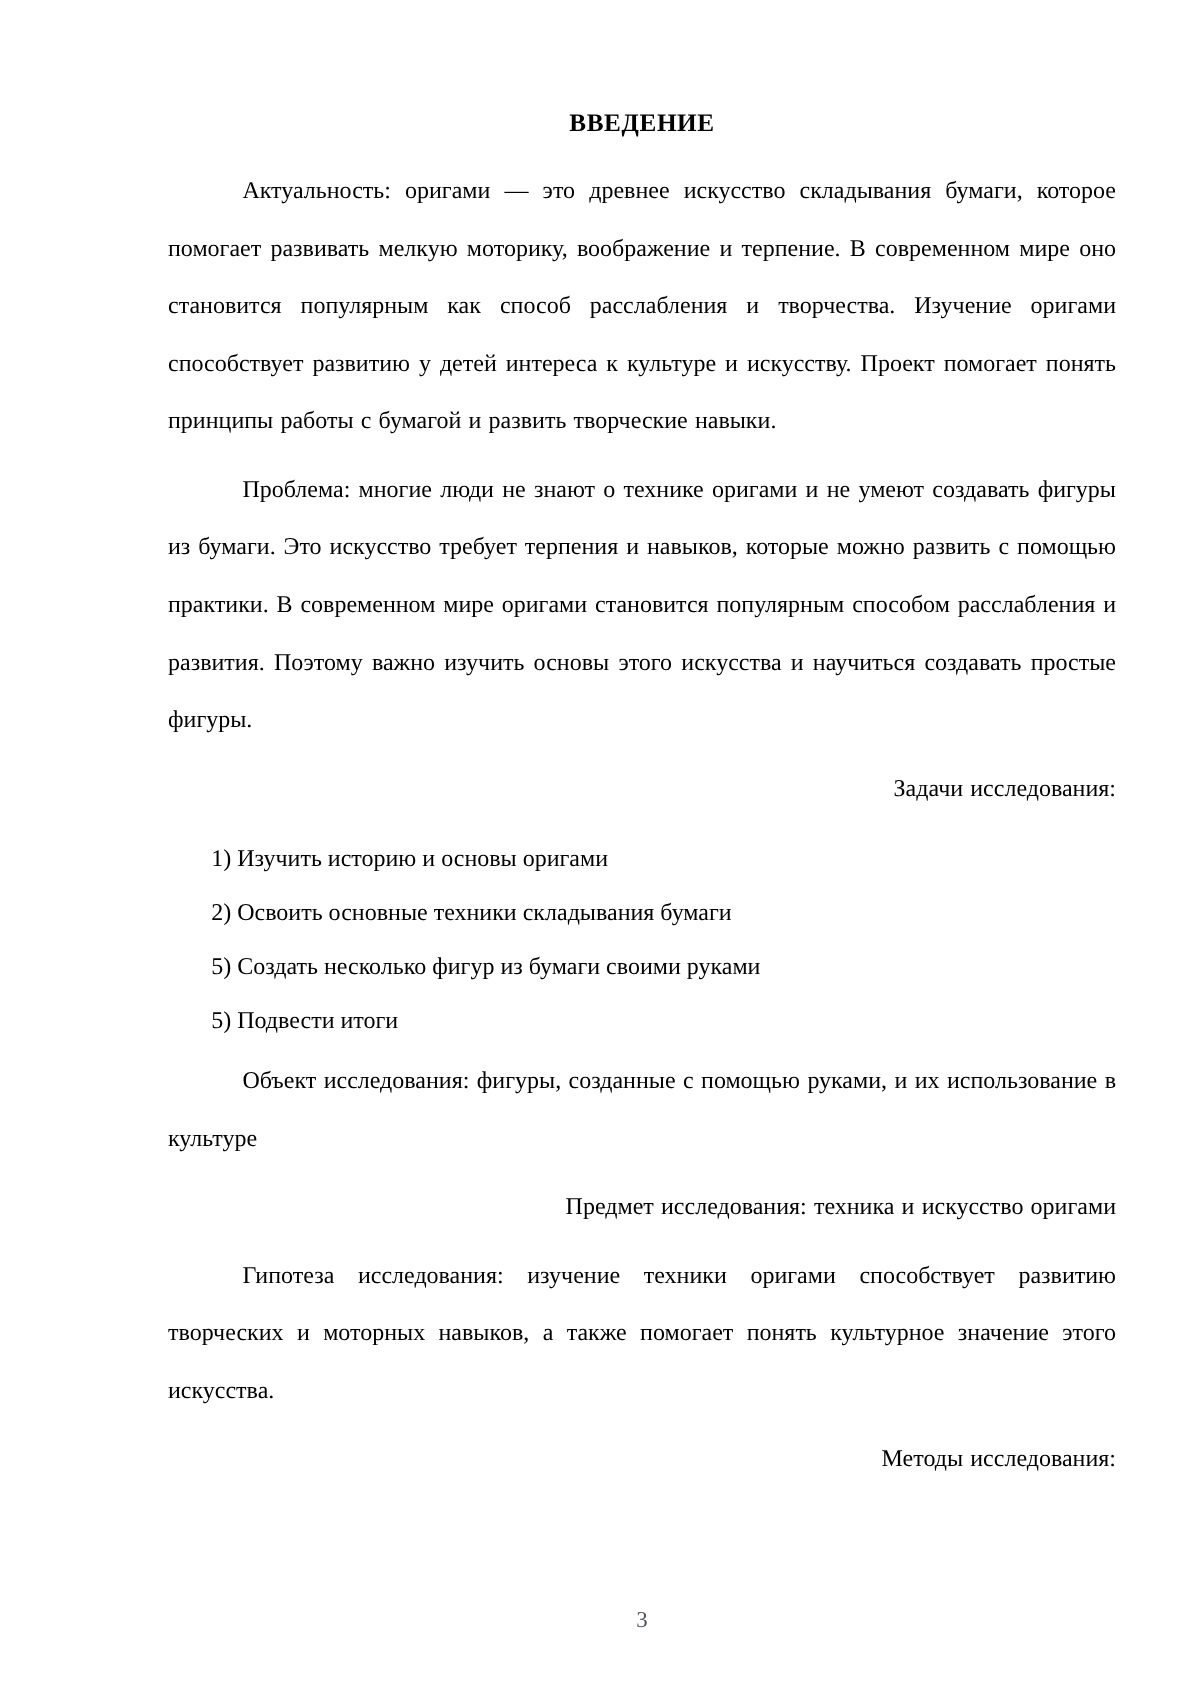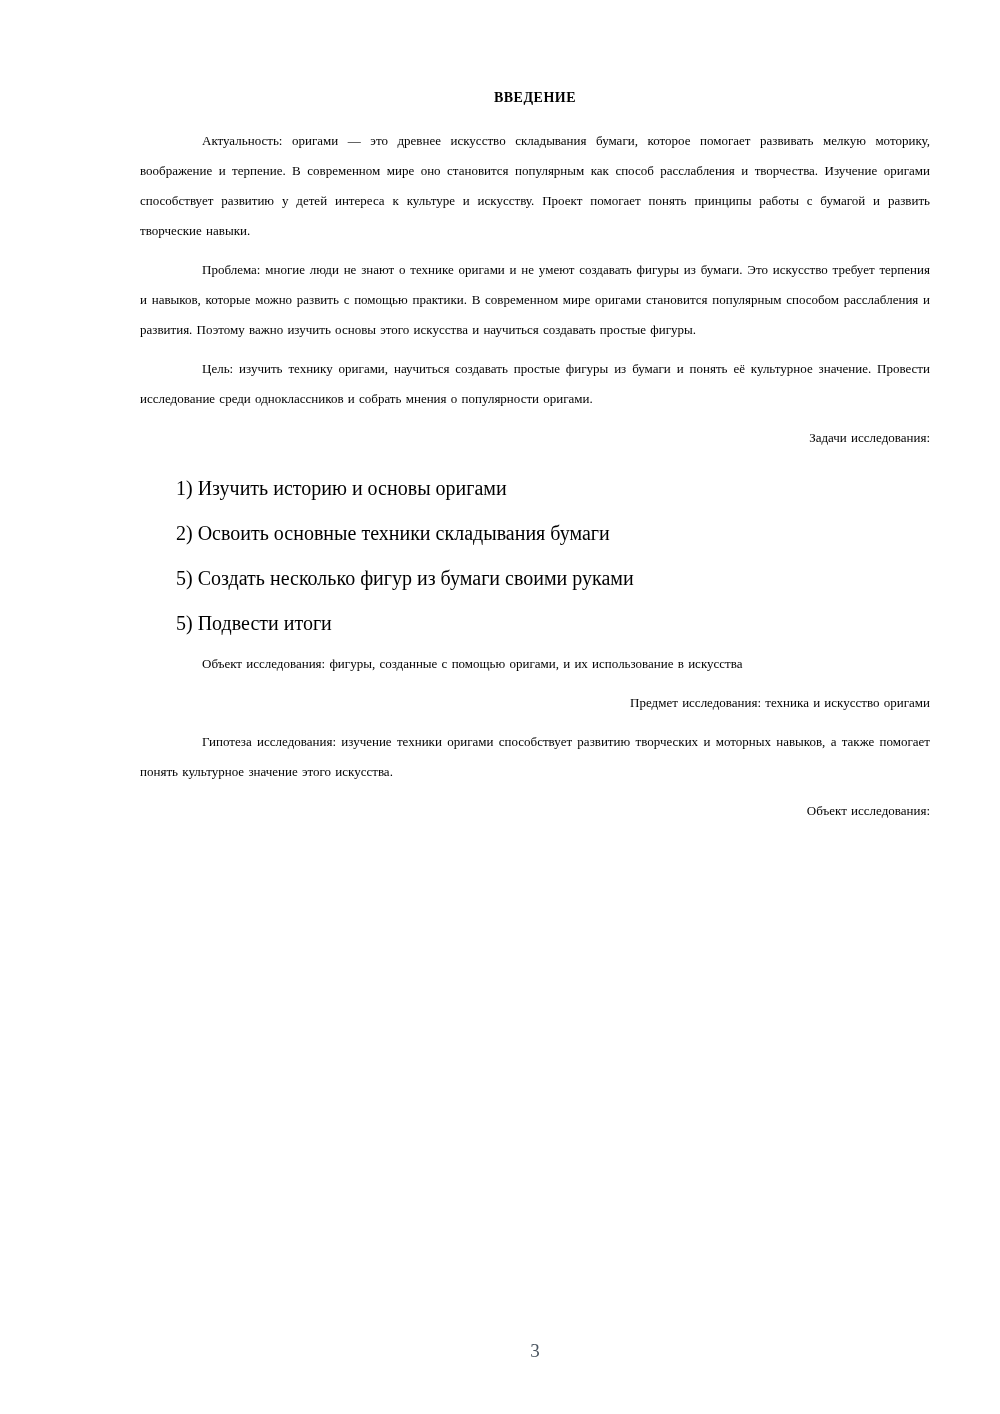--- a/index.html
+++ b/index.html
@@ -21,29 +21,29 @@
     position: relative;
     width: 1000px;
     height: 1414px;
     background: #ffffff;
     padding: 90px 70px 0 140px;
     overflow: hidden;
   }
 
   .doc-title {
     text-align: center;
-    font-size: 14px;
+    font-size: 21px;
     font-weight: bold;
     letter-spacing: 0.5px;
     margin-bottom: 20px;
   }
 
   .para {
-    font-size: 13px;
-    line-height: 30px;
+    font-size: 20px;
+    line-height: 48px;
     text-align: justify;
     text-indent: 62px;
     margin-bottom: 9px;
     word-spacing: 1px;
   }
 
   .para.single {
     text-align: right;
   }
 
@@ -73,34 +73,33 @@
 <body>
 
 <main class="page">
 
   <h1 class="doc-title">ВВЕДЕНИЕ</h1>
 
   <p class="para">Актуальность: оригами — это древнее искусство складывания бумаги, которое помогает развивать мелкую моторику, воображение и терпение. В современном мире оно становится популярным как способ расслабления и творчества. Изучение оригами способствует развитию у детей интереса к культуре и искусству. Проект помогает понять принципы работы с бумагой и развить творческие навыки.</p>
 
   <p class="para">Проблема: многие люди не знают о технике оригами и не умеют создавать фигуры из бумаги. Это искусство требует терпения и навыков, которые можно развить с помощью практики. В современном мире оригами становится популярным способом расслабления и развития. Поэтому важно изучить основы этого искусства и научиться создавать простые фигуры.</p>
 
-  <p class="para">Цель: изучить технику оригами, научиться создавать простые фигуры из бумаги и понять её культурное значение. Провести исследование среди одноклассников и собрать мнения о популярности оригами.</p>
 
   <p class="para single">Задачи исследования:</p>
 
   <div class="tasks">
     <div class="task">1) Изучить историю и основы оригами</div>
     <div class="task">2) Освоить основные техники складывания бумаги</div>
     <div class="task">5) Создать несколько фигур из бумаги своими руками</div>
     <div class="task">5) Подвести итоги</div>
   </div>
 
-  <p class="para">Объект исследования: фигуры, созданные с помощью оригами, и их использование в искусства</p>
+  <p class="para">Объект исследования: фигуры, созданные с помощью руками, и их использование в культуре</p>
 
   <p class="para single">Предмет исследования: техника и искусство оригами</p>
 
   <p class="para">Гипотеза исследования: изучение техники оригами способствует развитию творческих и моторных навыков, а также помогает понять культурное значение этого искусства.</p>
 
-  <p class="para single">Объект исследования:</p>
+  <p class="para single">Методы исследования:</p>
 
   <footer class="page-number">3</footer>
 
 </main>
 
 </body></html>

